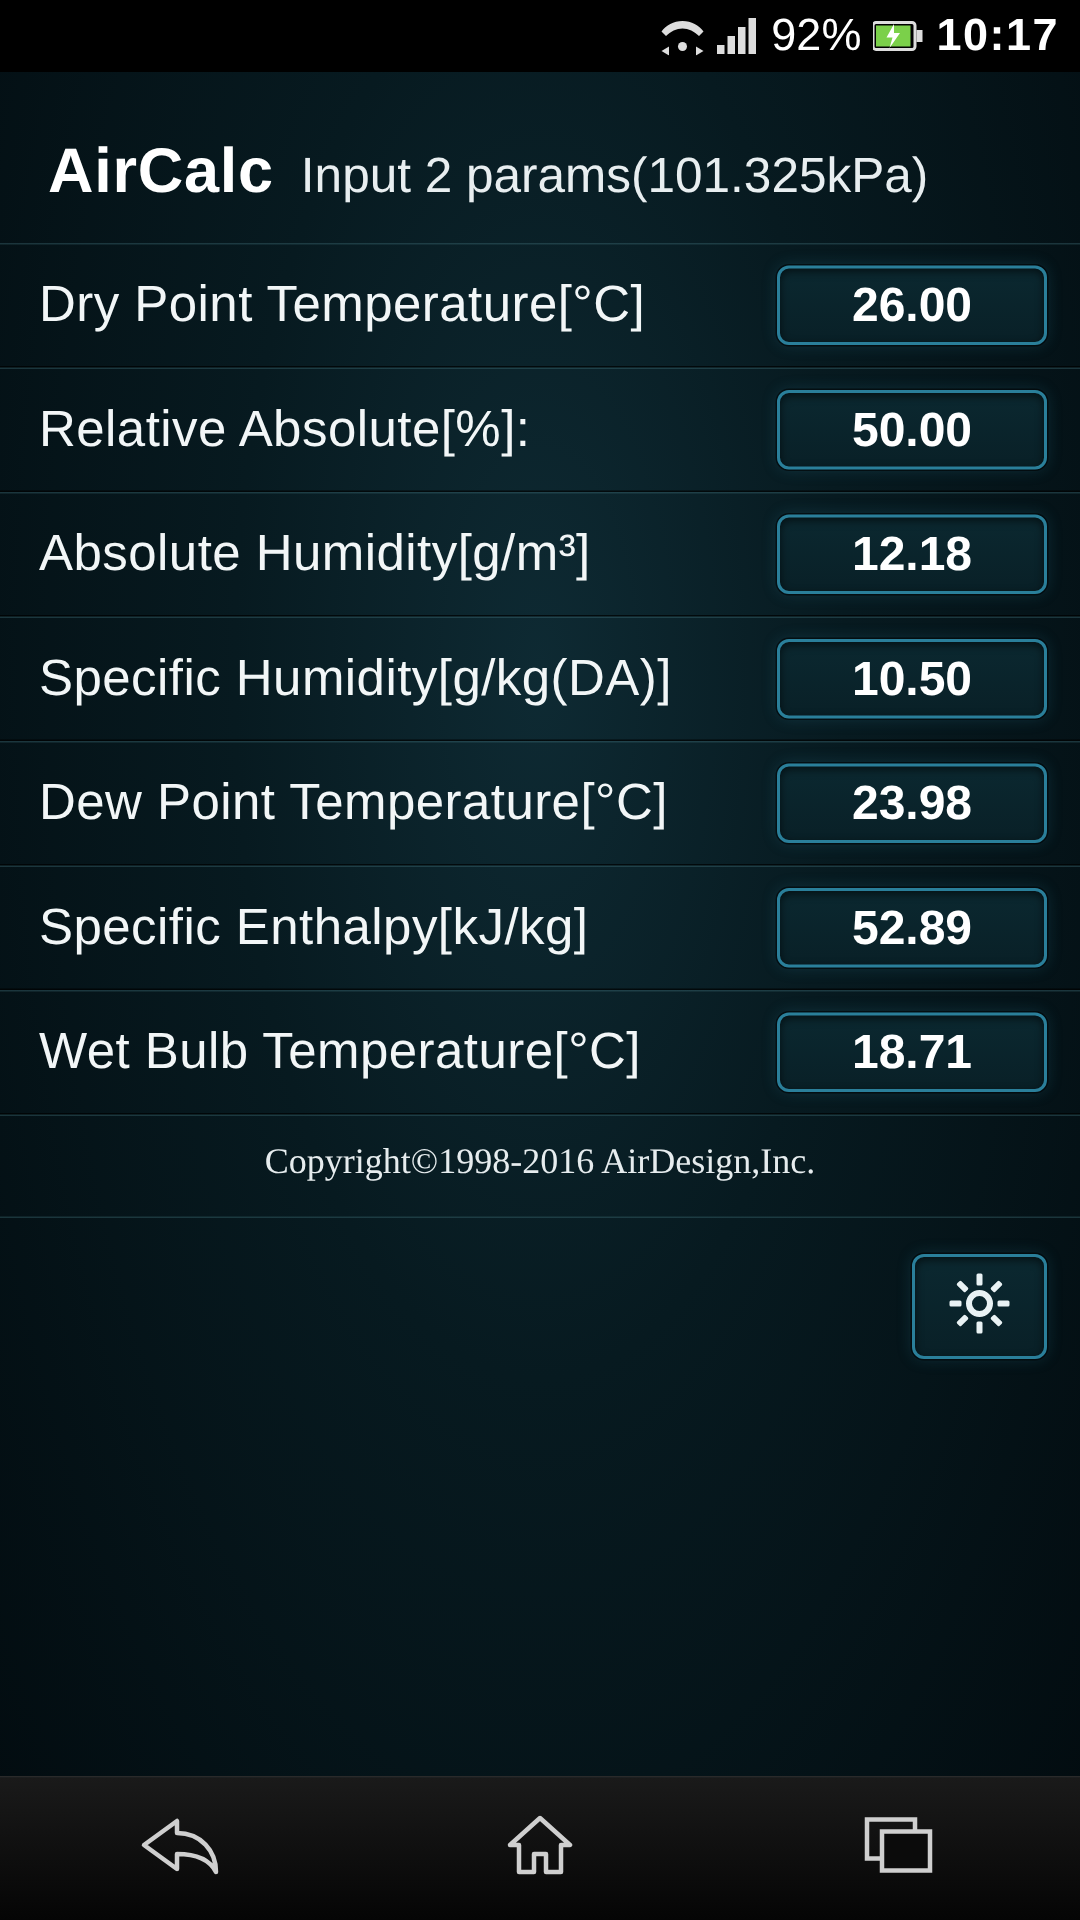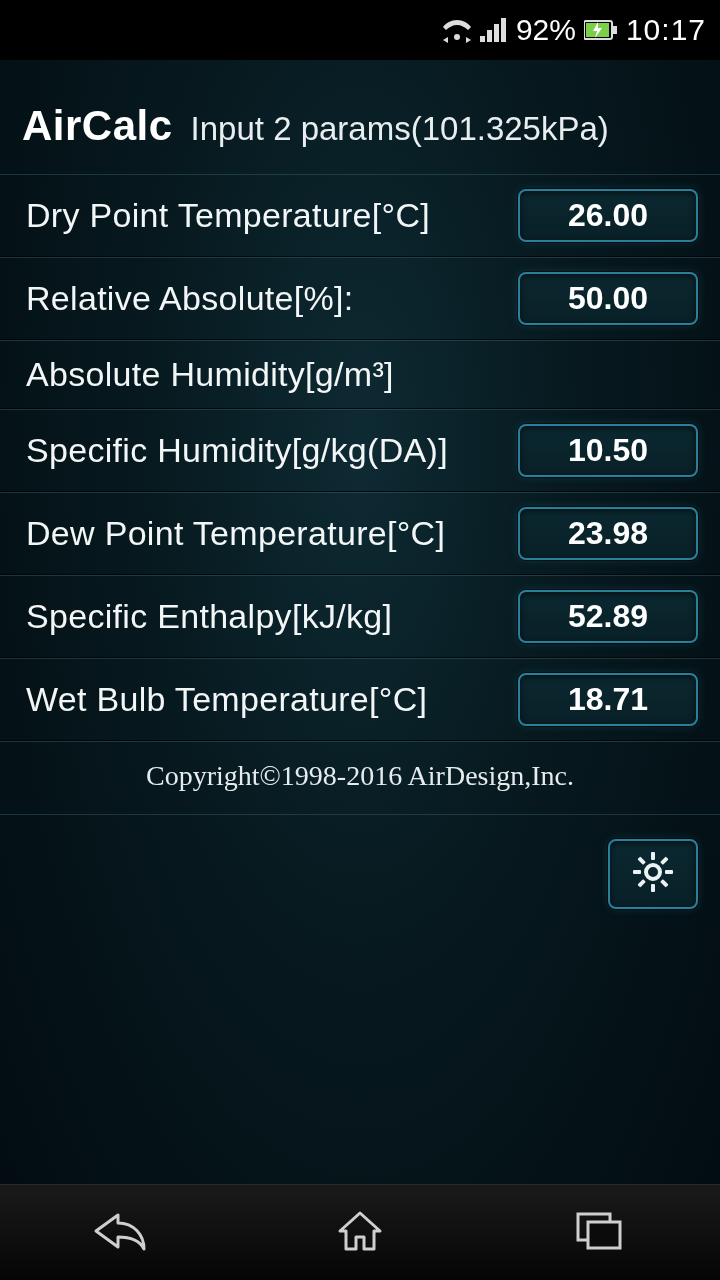--- a/index.html
+++ b/index.html
@@ -13,40 +13,40 @@
   .screen {
     width: 720px;
     height: 1280px;
     background: radial-gradient(ellipse at 50% 35%, #0e2a33 0%, #071a20 40%, #020b0f 100%);
     display: flex;
     flex-direction: column;
     position: relative;
   }
   
   .status-bar {
-    height: 60px;
+    height: 48px;
     background: #000;
     display: flex;
     align-items: center;
     justify-content: flex-end;
     padding: 16px 14px;
     gap: 8px;
     color: #fff;
     font-size: 30px;
     text-align: right;
   }
   .status-bar svg { display: block; }
-  .status-time { font-weight: 400; letter-spacing: 1px; }
+  .status-time { font-weight: 700; letter-spacing: 1px; }
   .status-pct { font-weight: 400; }
 
   
   .header {
     display: flex;
     align-items: baseline;
-    padding: 42px 26px 24px 22px;
+    padding: 42px 26px 24px 32px;
     gap: 18px;
   }
   .app-title {
     color: #fff;
     font-size: 42px;
     font-weight: 700;
     letter-spacing: 0.5px;
   }
   .subtitle {
     color: #e8eef0;
@@ -95,21 +95,21 @@
   
   .copy-wrap {
     border-top: 1px solid rgba(70,120,130,0.35);
     border-bottom: 1px solid rgba(70,120,130,0.35);
     padding: 18px 0 22px 0;
     text-align: center;
   }
   .copyright {
     color: #e6ecee;
     font-family: Georgia, "Times New Roman", serif;
-    font-size: 28px;
+    font-size: 24px;
   }
 
   
   .settings-row {
     display: flex;
     justify-content: flex-end;
     padding: 24px 22px 0 0;
   }
   .settings-btn {
     width: 90px;
@@ -193,20 +193,21 @@
       <div class="value-btn">26.00</div>
     </div>
 
     <div class="row">
       <div class="row-label">Relative Absolute[%]:</div>
       <div class="value-btn">50.00</div>
     </div>
 
     <div class="row">
       <div class="row-label">Absolute Humidity[g/m³]</div>
+      <div class="value-btn">12.18</div>
     </div>
 
     <div class="row">
       <div class="row-label">Specific Humidity[g/kg(DA)]</div>
       <div class="value-btn">10.50</div>
     </div>
 
     <div class="row">
       <div class="row-label">Dew Point Temperature[°C]</div>
       <div class="value-btn">23.98</div>

